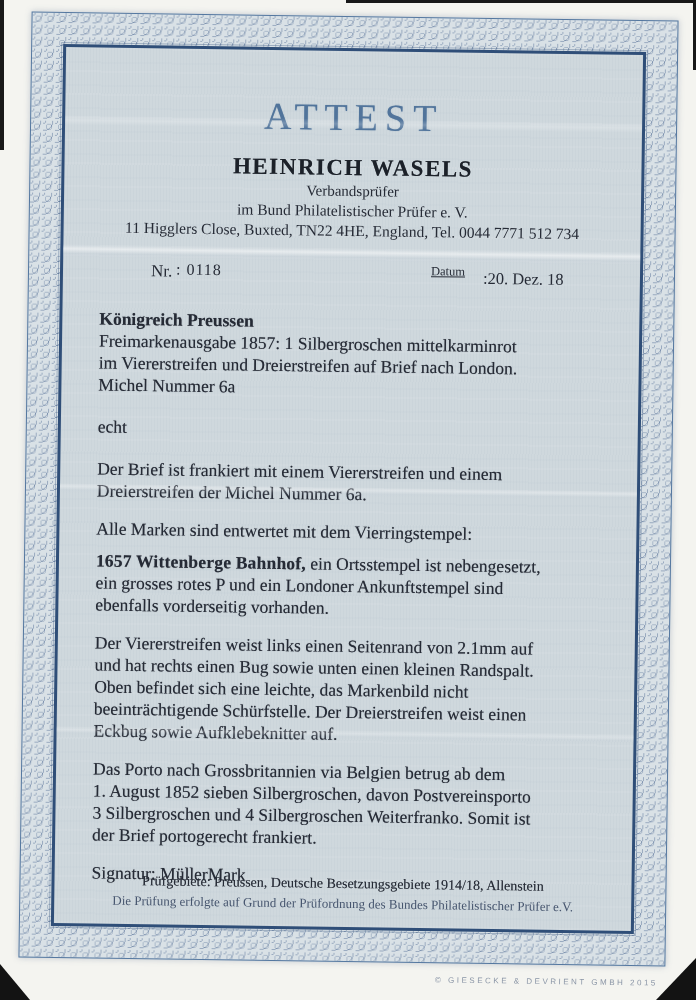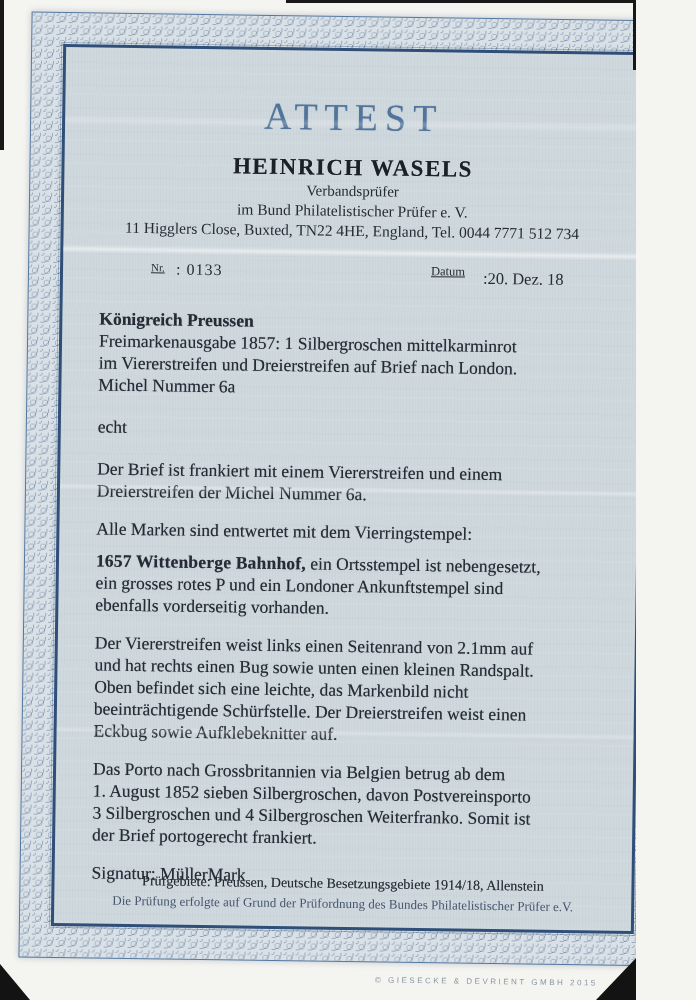--- a/index.html
+++ b/index.html
@@ -1,21 +1,21 @@
 <!DOCTYPE html>
 <html><head>
 <meta charset="utf-8">
 <style>
   html,body{margin:0;padding:0;}
   body{
     width:696px;height:1000px;overflow:hidden;
     background:#f4f4f0;
     font-family:"Liberation Serif","DejaVu Serif",serif;
   }
-  .page{position:relative;width:636px;height:1000px;overflow:hidden;}
+  .page{position:relative;width:696px;height:1000px;overflow:hidden;}
 
   
   .edge{position:absolute;background:#181818;}
   .edge-left{left:0;top:0;width:4px;height:150px;}
   .edge-top{top:0;right:0;width:350px;height:3px;}
   .edge-right{right:0;top:0;width:3px;height:70px;}
   .corner{position:absolute;width:0;height:0;}
   .corner-bl{left:0;bottom:0;border-left:30px solid #131313;border-top:36px solid transparent;}
   .corner-br{right:0;bottom:0;border-right:40px solid #131313;border-top:42px solid transparent;}
 
@@ -68,21 +68,21 @@
   .examiner .name{
     margin-top:16px;font-size:23px;font-weight:700;letter-spacing:1.5px;
     color:#1c2129;text-shadow:0 0 .6px rgba(28,33,41,.6);
   }
   .examiner .role{margin-top:3px;font-size:15px;}
   .examiner .org{margin-top:2px;font-size:15.5px;}
   .examiner .address{margin-top:3px;font-size:15.5px;}
 
   
   .ref-row{position:relative;height:26px;margin-top:22px;font-size:16px;}
-  .ref-row .nr-label{position:absolute;left:88px;top:3px;font-size:11px;text-decoration:underline;}
+  .ref-row .nr-label{position:absolute;left:88px;top:3px;font-size:17px;}
   .ref-row .nr-value{position:absolute;left:113px;top:2px;font-size:16px;letter-spacing:1px;}
   .ref-row .datum-label{position:absolute;left:368px;top:2px;font-size:12.5px;text-decoration:underline;}
   .ref-row .datum-value{position:absolute;left:420px;top:6px;font-size:16.5px;}
 
   
   .body-text{
     margin:24px 30px 0 37px;
     font-size:17.5px;line-height:22px;
     text-shadow:0 0 .7px rgba(38,43,54,.55);
   }
@@ -122,21 +122,21 @@
 
       <div class="examiner">
         <div class="name">HEINRICH WASELS</div>
         <div class="role">Verbandsprüfer</div>
         <div class="org">im Bund Philatelistischer Prüfer e. V.</div>
         <div class="address">11 Higglers Close, Buxted, TN22 4HE, England, Tel. 0044 7771 512 734</div>
       </div>
 
       <div class="ref-row">
         <span class="nr-label">Nr.</span>
-        <span class="nr-value">: 0133</span>
+        <span class="nr-value">: 0118</span>
         <span class="datum-label">Datum</span>
         <span class="datum-value">:20. Dez. 18</span>
       </div>
 
       <div class="body-text">
 
         <p class="loose">
           <strong class="line">Königreich Preussen</strong>
           <span class="line">Freimarkenausgabe 1857: 1 Silbergroschen mittelkarminrot</span>
           <span class="line">im Viererstreifen und Dreierstreifen auf Brief nach London.</span>

